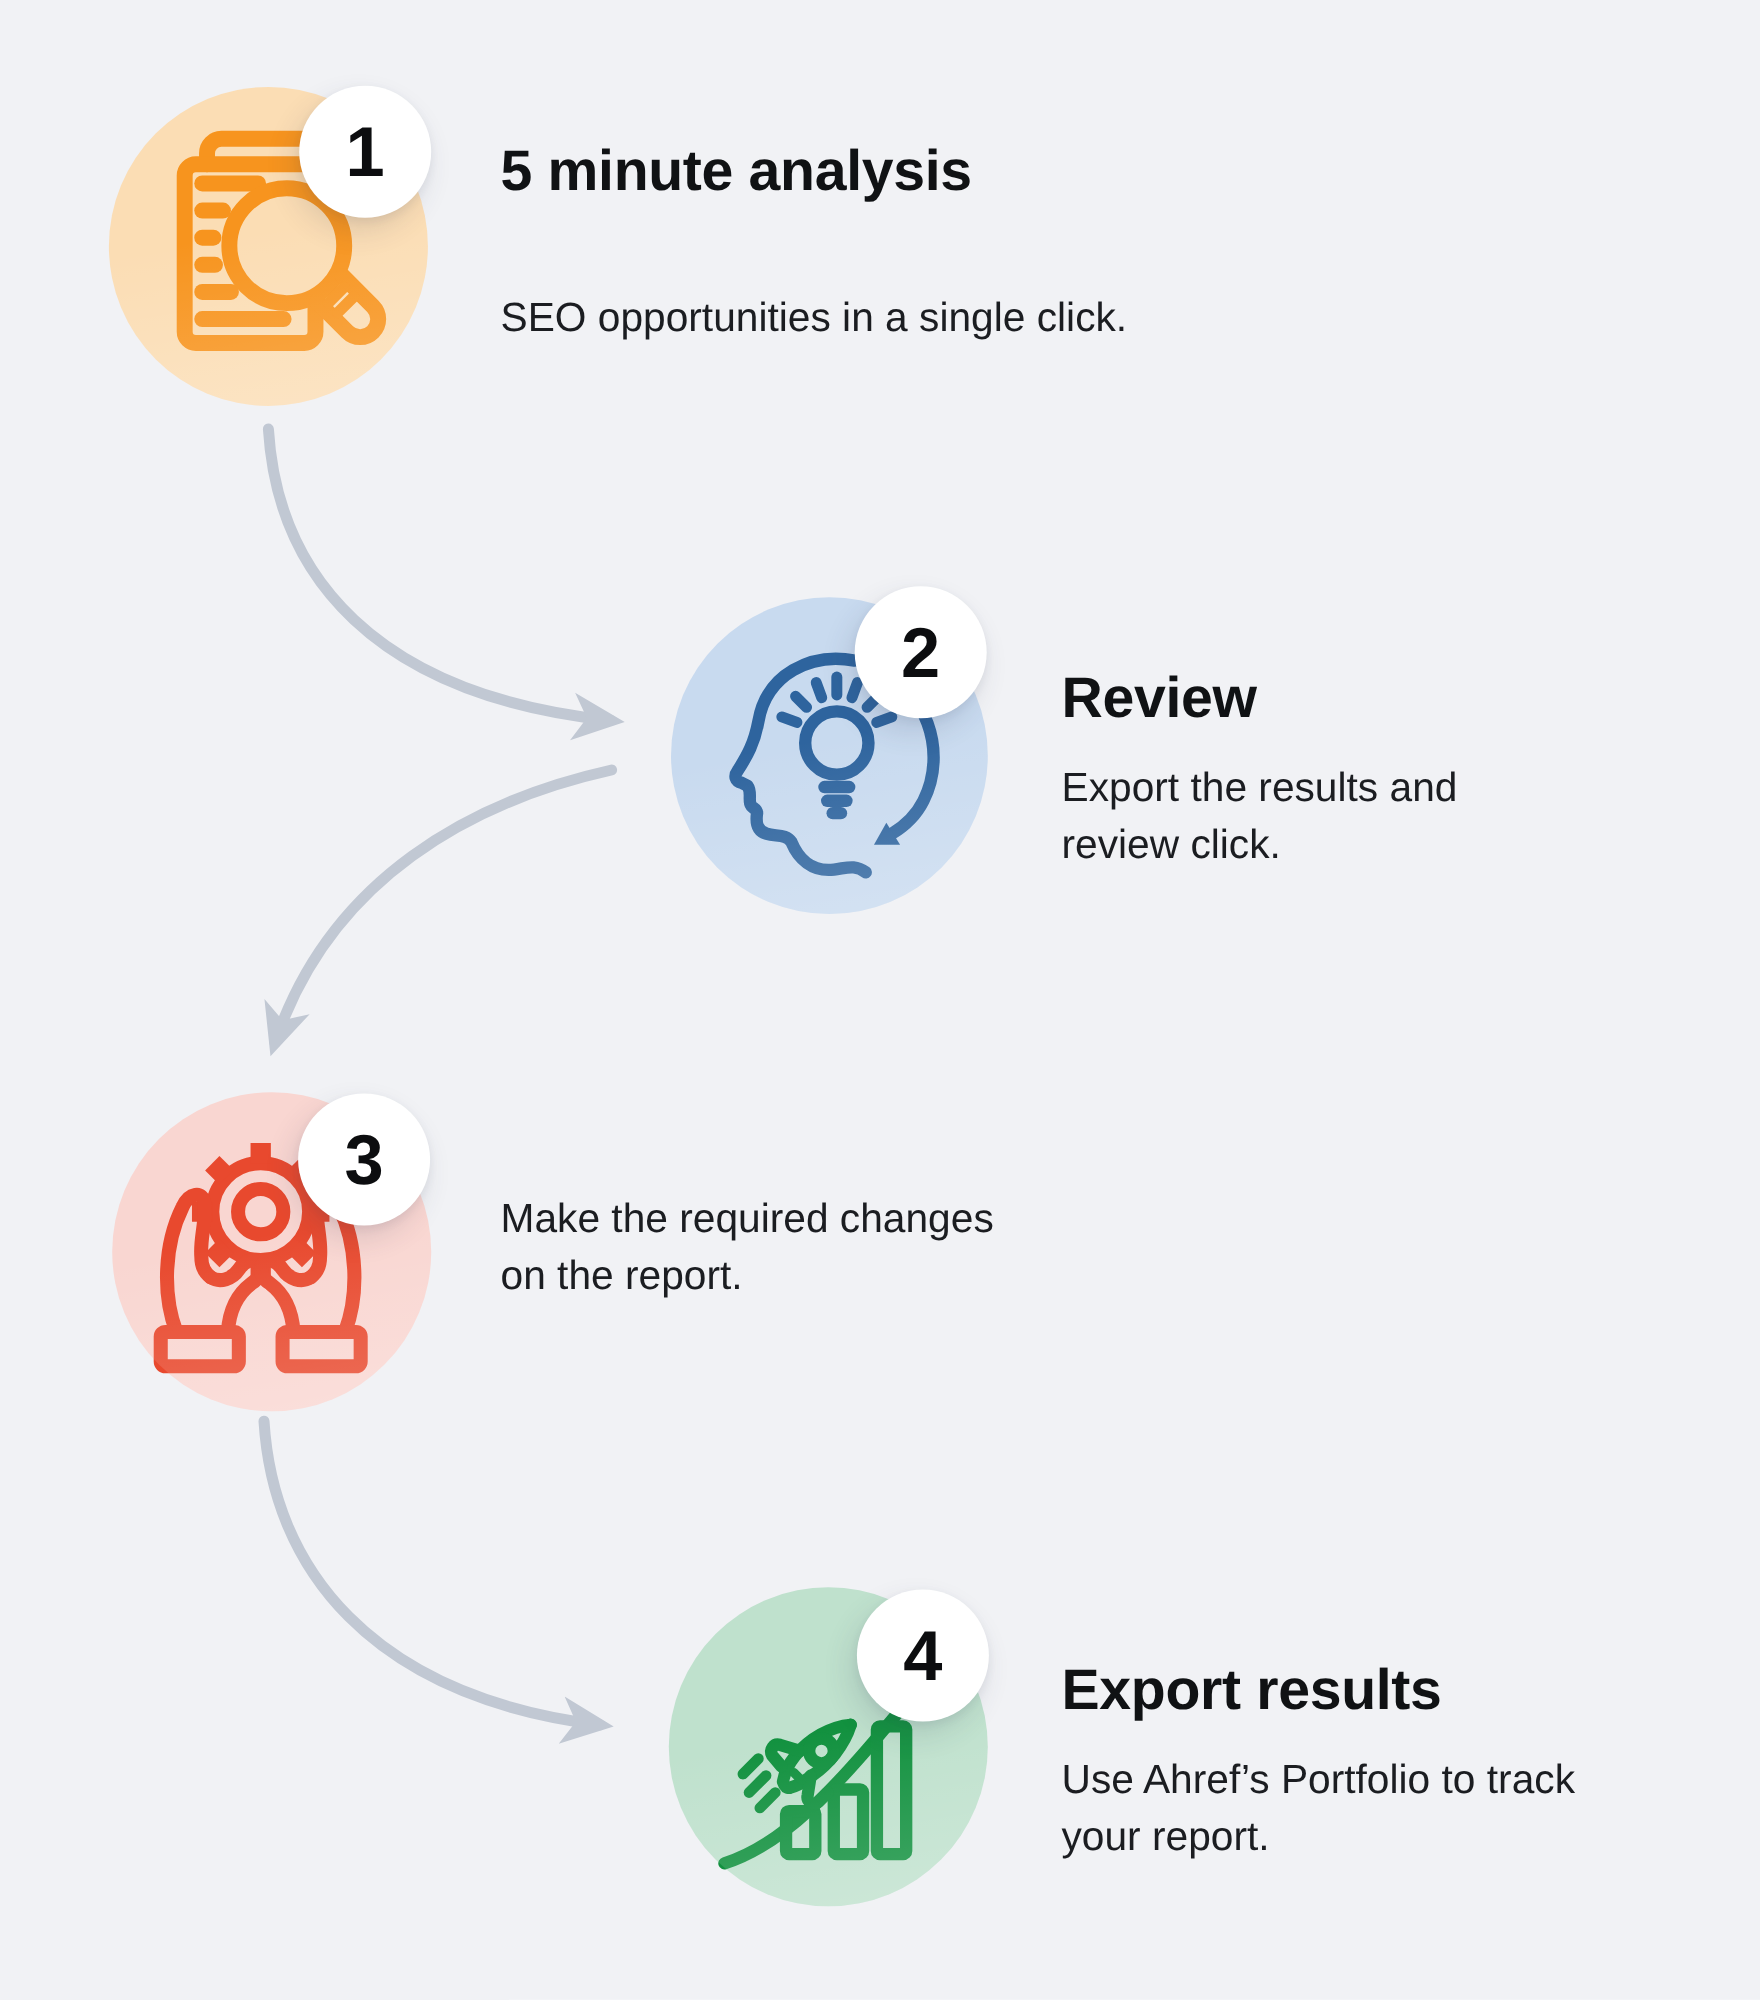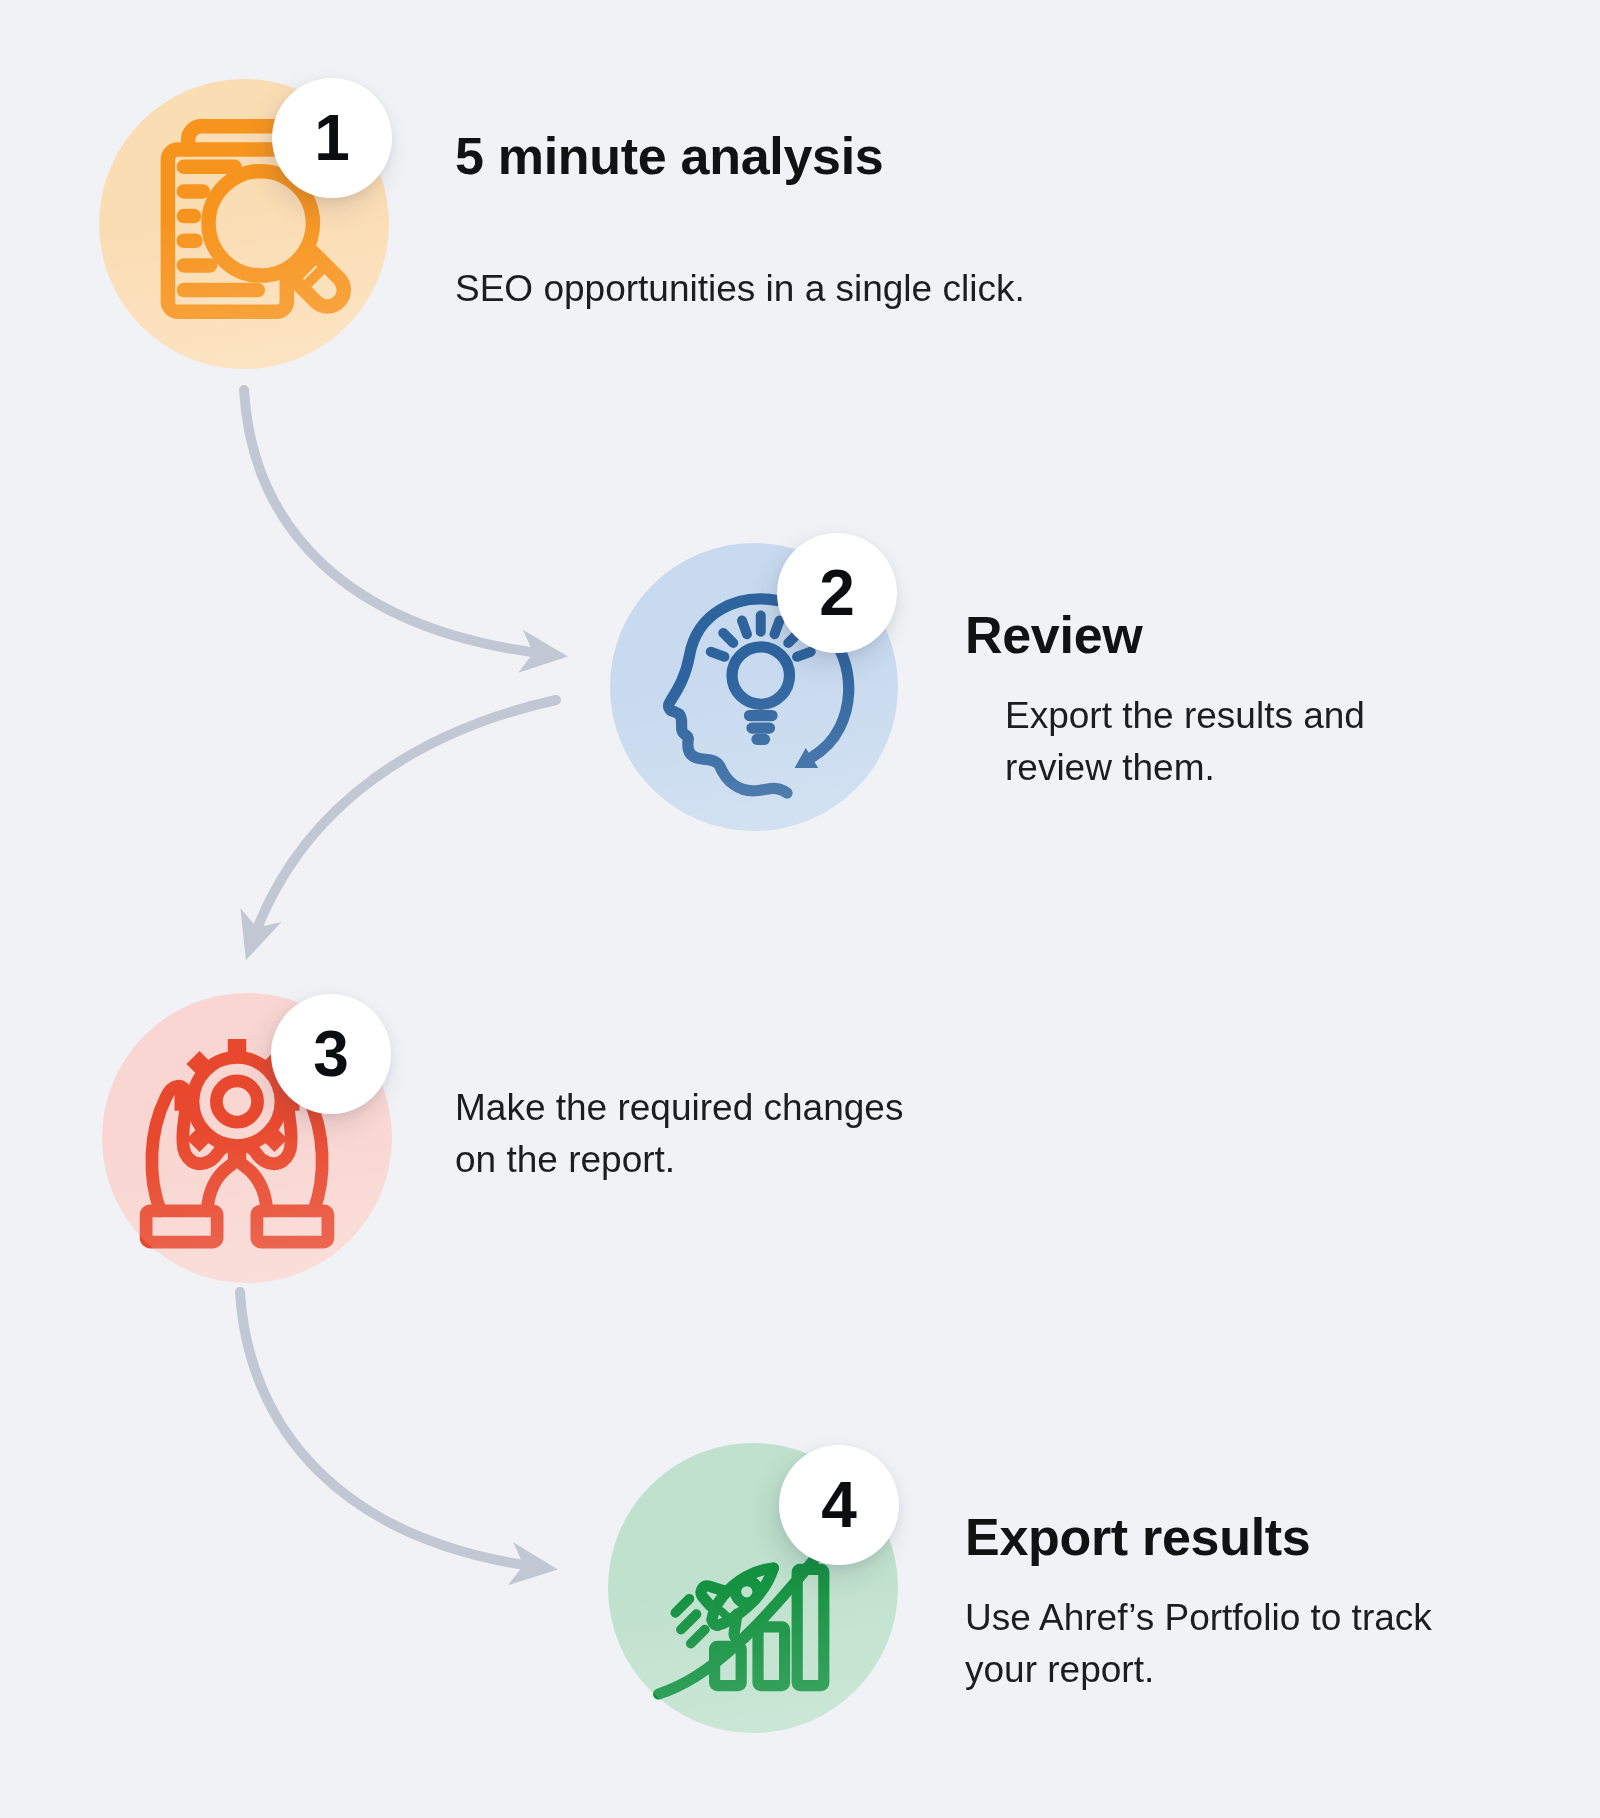--- a/index.html
+++ b/index.html
@@ -140,23 +140,23 @@
         <line x1="74" y1="75" x2="63" y2="71" stroke-width="8"></line>
         <path d="M130 36 C168 50 184 96 166 132 C161 142 153 150 143 156"></path>
         <polygon points="130,164 139,148 149,164" fill="currentColor" stroke="none"></polygon>
       </svg>
     </div>
     <div class="badge" style="color: rgb(12, 13, 15);">
       <span>2</span>
     </div>
     <div class="txt">
       <h2 class="title" style="color: rgb(16, 18, 20);">Review</h2>
-      <p class="desc" style="color: rgb(27, 29, 33); margin-left: 40px;">
+      <p class="desc" style="color: rgb(27, 29, 33);">
         <span>Export the results and</span><br>
-        <span>review them.</span>
+        <span>review click.</span>
       </p>
     </div>
   </section>
 
   <section class="step s3">
     <div class="bubble" style="background-color: rgb(249, 214, 209);">
       <svg class="ic" viewBox="0 0 200 200" fill="none" stroke="currentColor" stroke-width="9" stroke-linecap="round" stroke-linejoin="round" style="color: rgb(232, 73, 46);">
         <circle cx="100" cy="75" r="31"></circle>
         <circle cx="100" cy="75" r="14.5"></circle>
         <line x1="131" y1="75" x2="144" y2="75" stroke-width="13" stroke-linecap="butt"></line>

